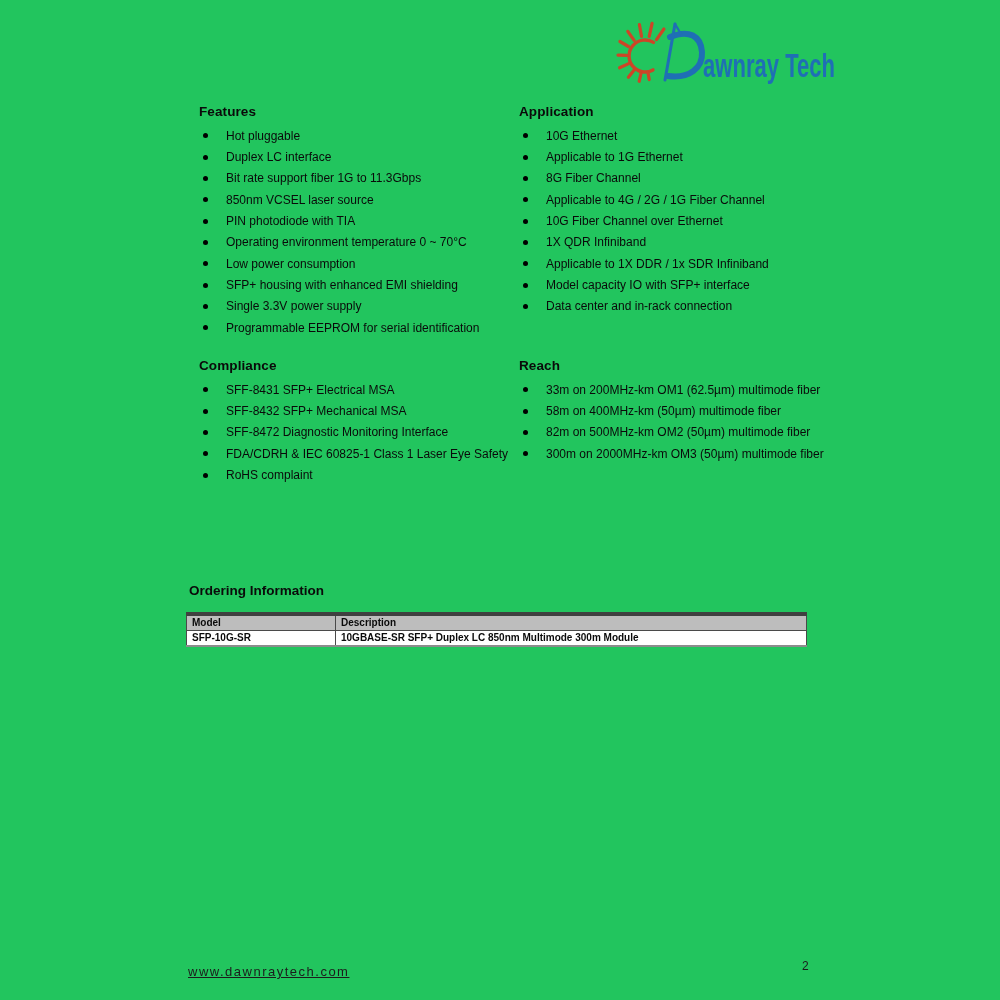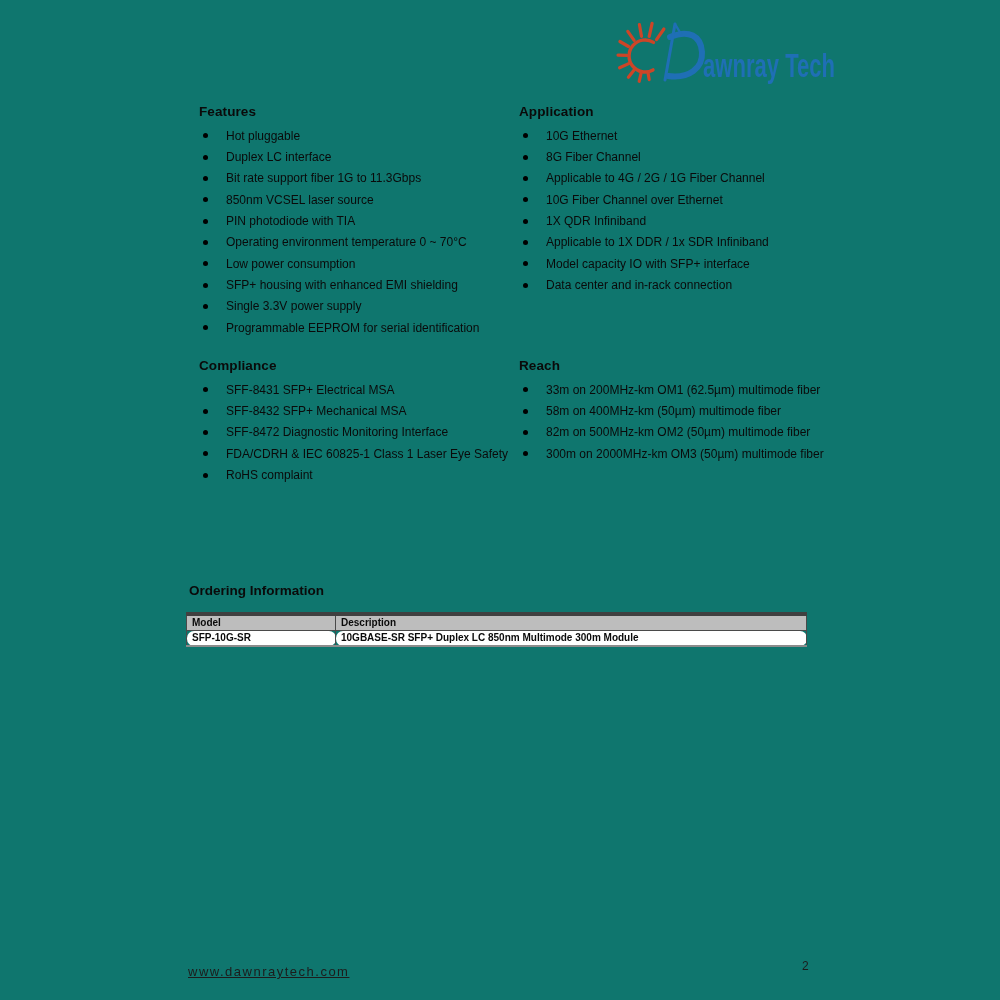--- a/index.html
+++ b/index.html
@@ -4,21 +4,21 @@
 <style>
   html,body { margin:0; padding:0; }
   body {
     width:1000px; height:1000px;
     background:#ffffff;
     font-family:"Liberation Sans", sans-serif;
     color:#000;
     position:relative;
     overflow:hidden;
   }
-  .page { position:absolute; inset:0; background:#0f766e; }
+  .page { position:absolute; inset:0; background:#22c55e; }
 
   
   .logo { position:absolute; left:615px; top:10px; width:228px; height:78px; }
 
   
   .section { position:absolute; }
   .section h2 {
     margin:0 0 5px 0;
     font-size:13.5px; line-height:17px; font-weight:700; color:#0a0a0a;
     letter-spacing:0.1px;
@@ -50,21 +50,21 @@
     border-top:4px solid #404040;
     border-bottom:2px solid #8c8c8c;
   }
   table.ordering th, table.ordering td {
     border:1px solid #4a4a4a;
     font-size:10px; font-weight:700; color:#0a0a0a;
     padding:1px 5px; height:12px; line-height:12px;
     text-align:left; white-space:nowrap; overflow:hidden;
   }
   table.ordering th { background:#bdbdbd; }
-  table.ordering td { background:#ffffff;border-radius:7px; }
+  table.ordering td { background:#ffffff; }
 
   
   .footer-site {
     position:absolute; left:188px; top:964px;
     font-size:13px; letter-spacing:1.5px; color:#1c1c1c;text-decoration:underline;
   }
   .footer-page {
     position:absolute; left:802px; top:959px;
     font-size:12px; color:#1c1c1c;
   }
@@ -156,20 +156,24 @@
 
   <div class="section" id="sec-application">
     <h2>Application</h2>
     <ul>
 
         <li>
           <span class="dot"></span>
           <span>10G Ethernet</span>
         </li>
 
+        <li>
+          <span class="dot"></span>
+          <span>Applicable to 1G Ethernet</span>
+        </li>
 
         <li>
           <span class="dot"></span>
           <span>8G Fiber Channel</span>
         </li>
 
         <li>
           <span class="dot"></span>
           <span>Applicable to 4G / 2G / 1G Fiber Channel</span>
         </li>

